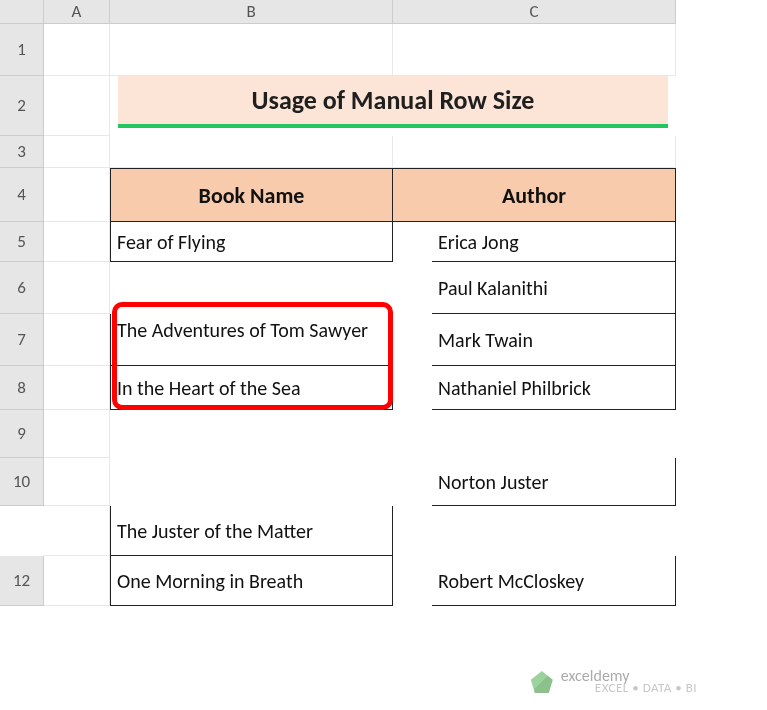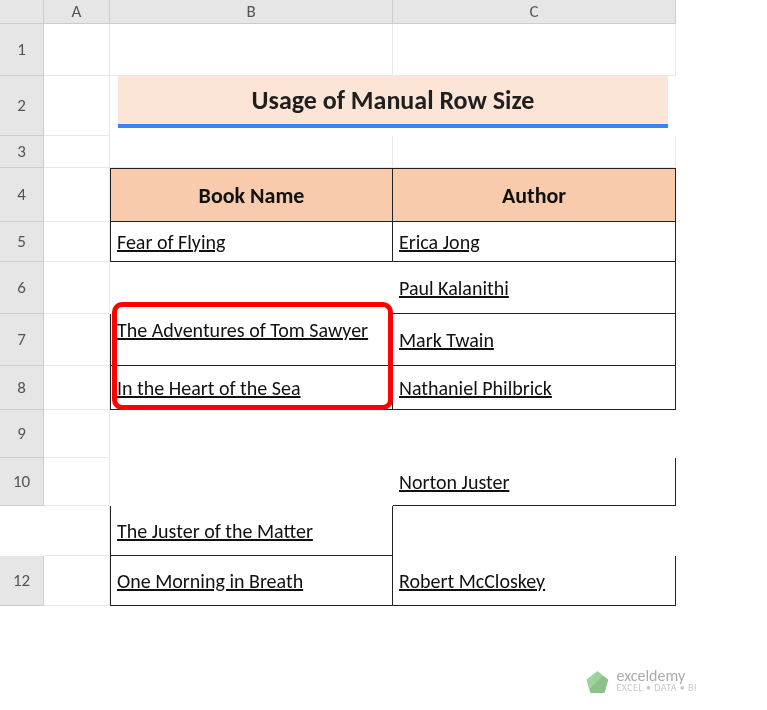--- a/index.html
+++ b/index.html
@@ -55,21 +55,21 @@
   .title {
     grid-column: 3 / span 2;
     grid-row: 3;
     background: #fce4d6;
     display: flex;
     align-items: center;
     justify-content: center;
     font-size: 26px;
     font-weight: bold;
     color: #1f1f1f;
-    border-bottom: 4px solid #3b82f6;
+    border-bottom: 4px solid #22c55e;
     margin: 0 8px 8px 8px;
   }
   
   .thdr {
     background: #f8cbad;
     border: 1px solid #222222;
     display: flex;
     align-items: center;
     justify-content: center;
     font-size: 22px;
@@ -82,23 +82,22 @@
     border-top: none;
     display: flex;
     align-items: flex-start;
     padding: 4px 6px 0 6px;
     font-size: 20px;
     color: #111111;
     line-height: 24px;
     overflow: hidden;
     white-space: normal;
     word-wrap: break-word;
-    text-decoration: underline;
-  }
-  .td-r { border-left: none; }
+  }
+  .td-r { border-left: none; margin-left: 39px; }
   .td.vcenter { align-items: center; padding-top: 0; }
   
   .colA { grid-column: 2; background:#ffffff; border-right:1px solid #e8e8e8; border-bottom:1px solid #e8e8e8; }
   
   .redbox {
     position: absolute;
     border: 5px solid #ff0000;
     border-radius: 10px;
     pointer-events: none;
   }
@@ -114,21 +113,21 @@
     font-size: 13px;
     color: #7a7a7a;
   }
   .watermark .logo {
     width: 22px; height: 22px;
     background: linear-gradient(135deg,#4db04d 50%,#2f8f2f 50%);
     clip-path: polygon(50% 0, 100% 40%, 82% 100%, 18% 100%, 0 40%);
   }
   .watermark .txt { line-height: 12px; }
   .watermark .txt .big { font-size: 16px; color:#666666; }
-  .watermark .txt .small { font-size: 10px; letter-spacing: 0.5px; color:#999999; }
+  .watermark .txt .small { font-size: 13px; letter-spacing: 0.5px; color:#999999;margin-left:34px; }
 </style>
 </head>
 <body>
 
 <div class="sheet">
   <div class="corner"></div>
   <div class="colhdr" style="grid-column:2;grid-row:1">A</div>
   <div class="colhdr" style="grid-column:3;grid-row:1">B</div>
   <div class="colhdr" style="grid-column:4;grid-row:1">C</div>
 

